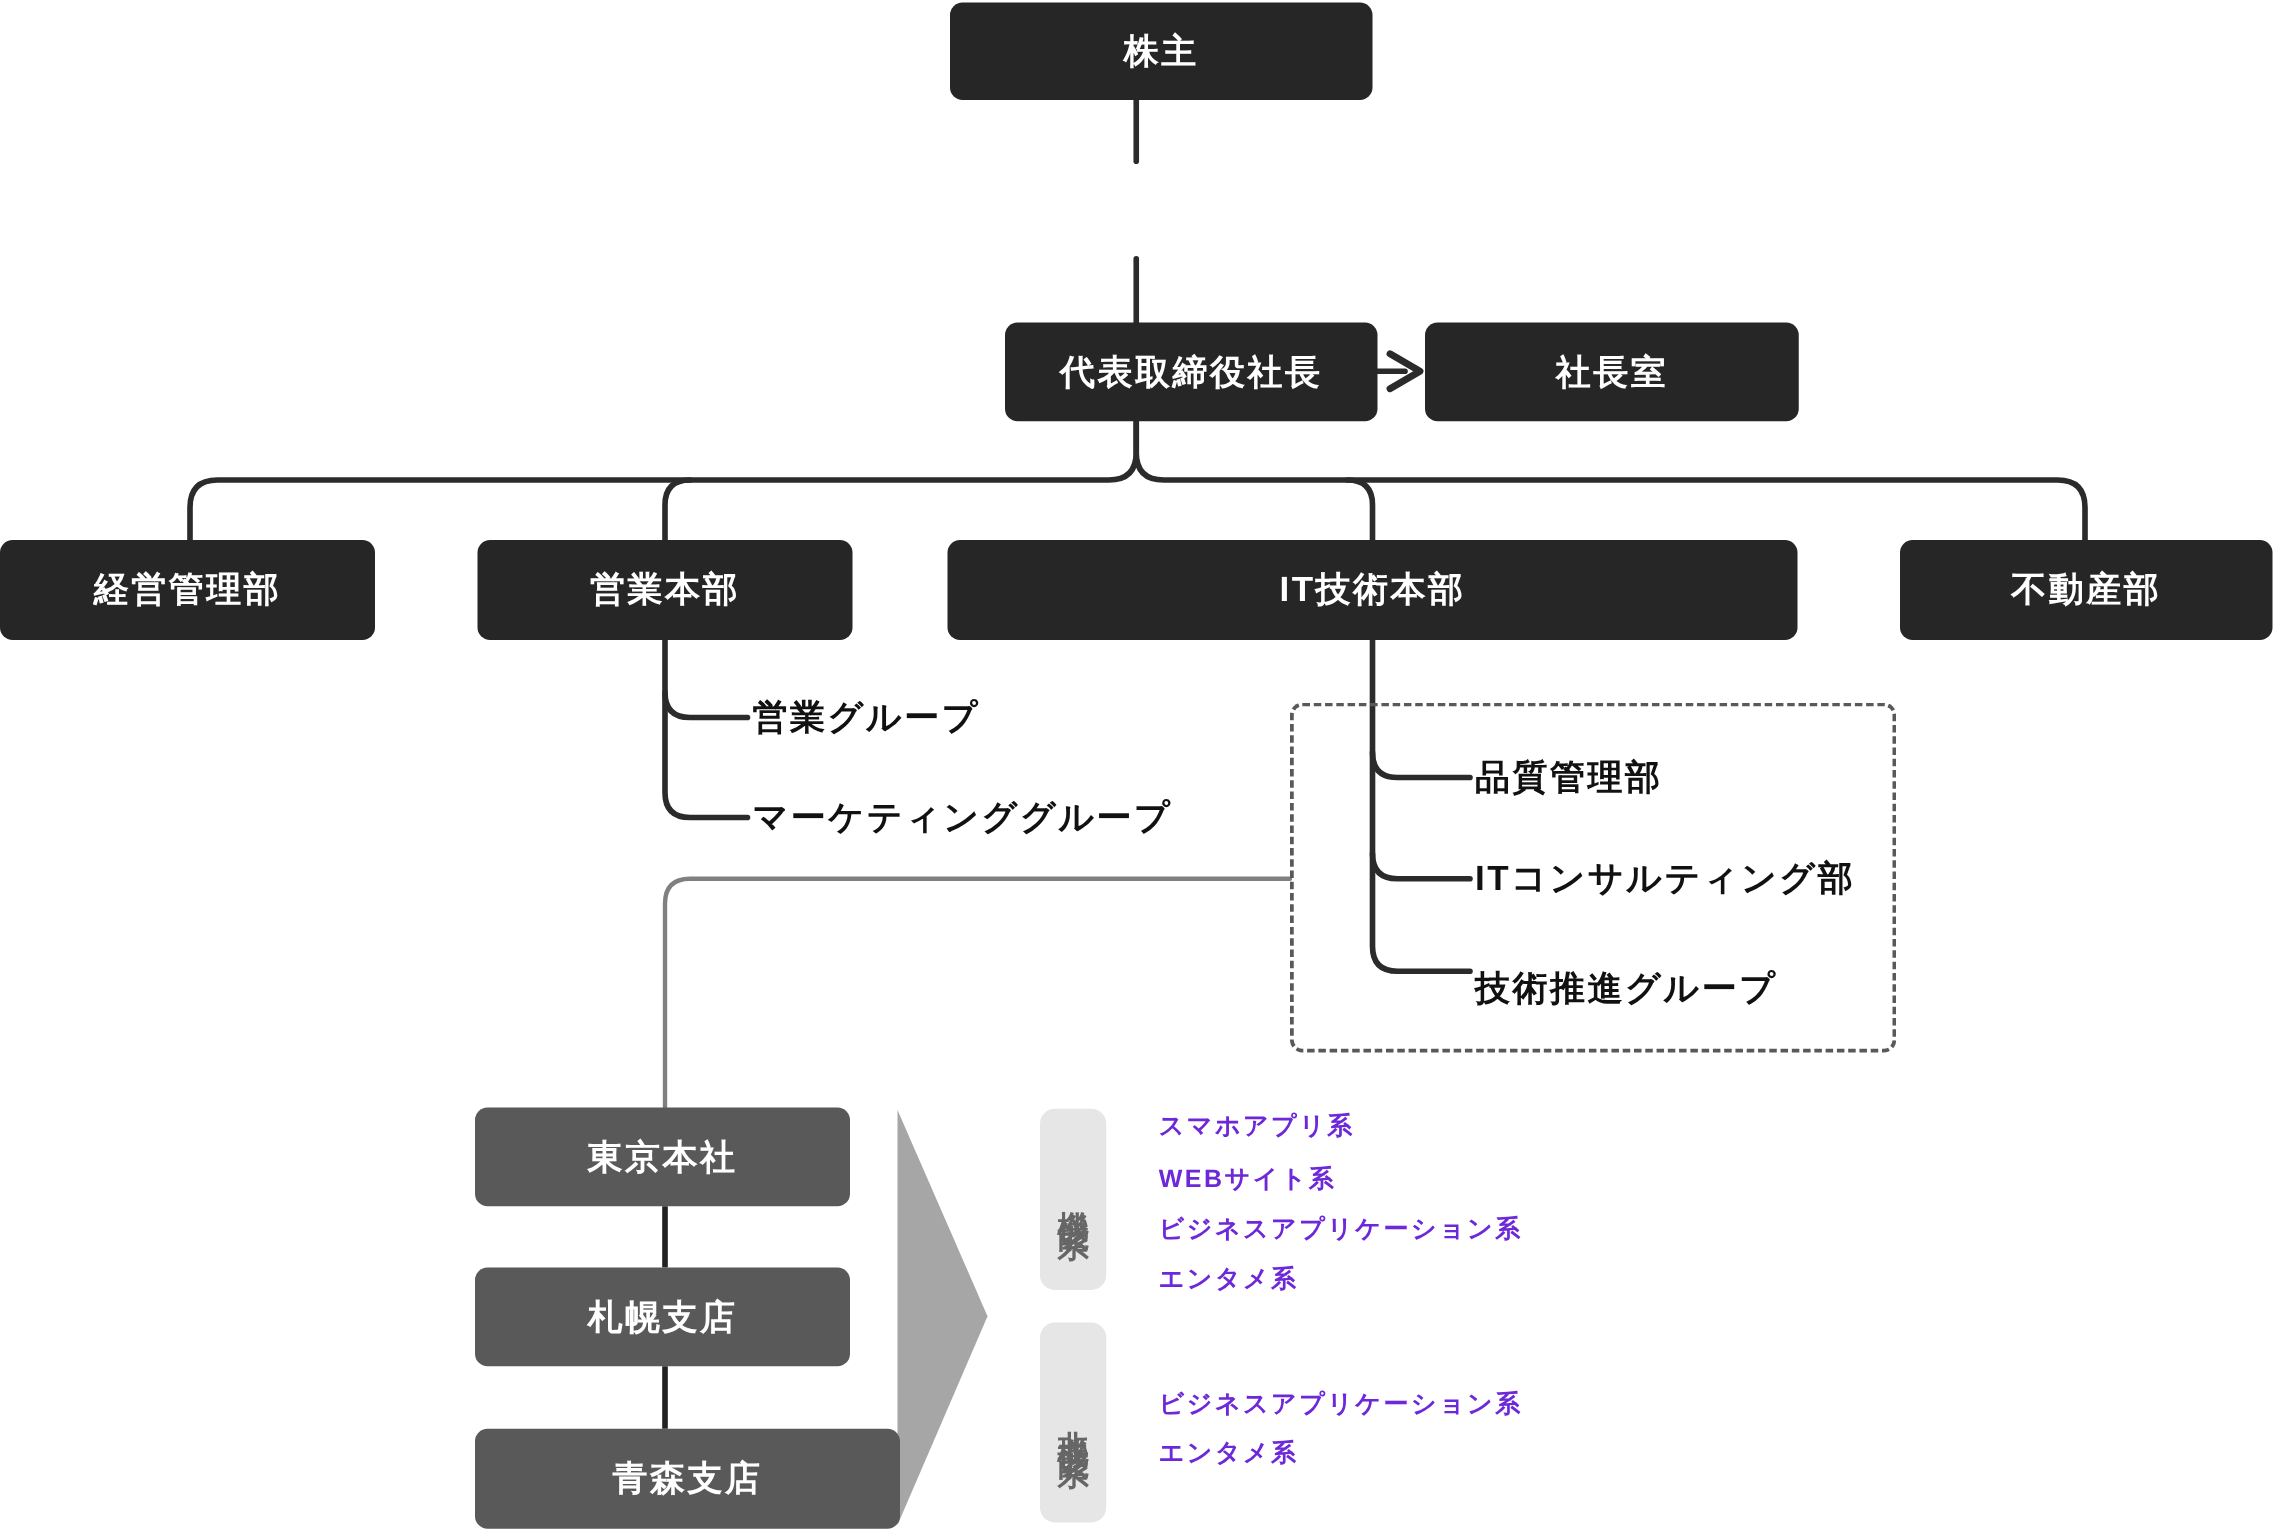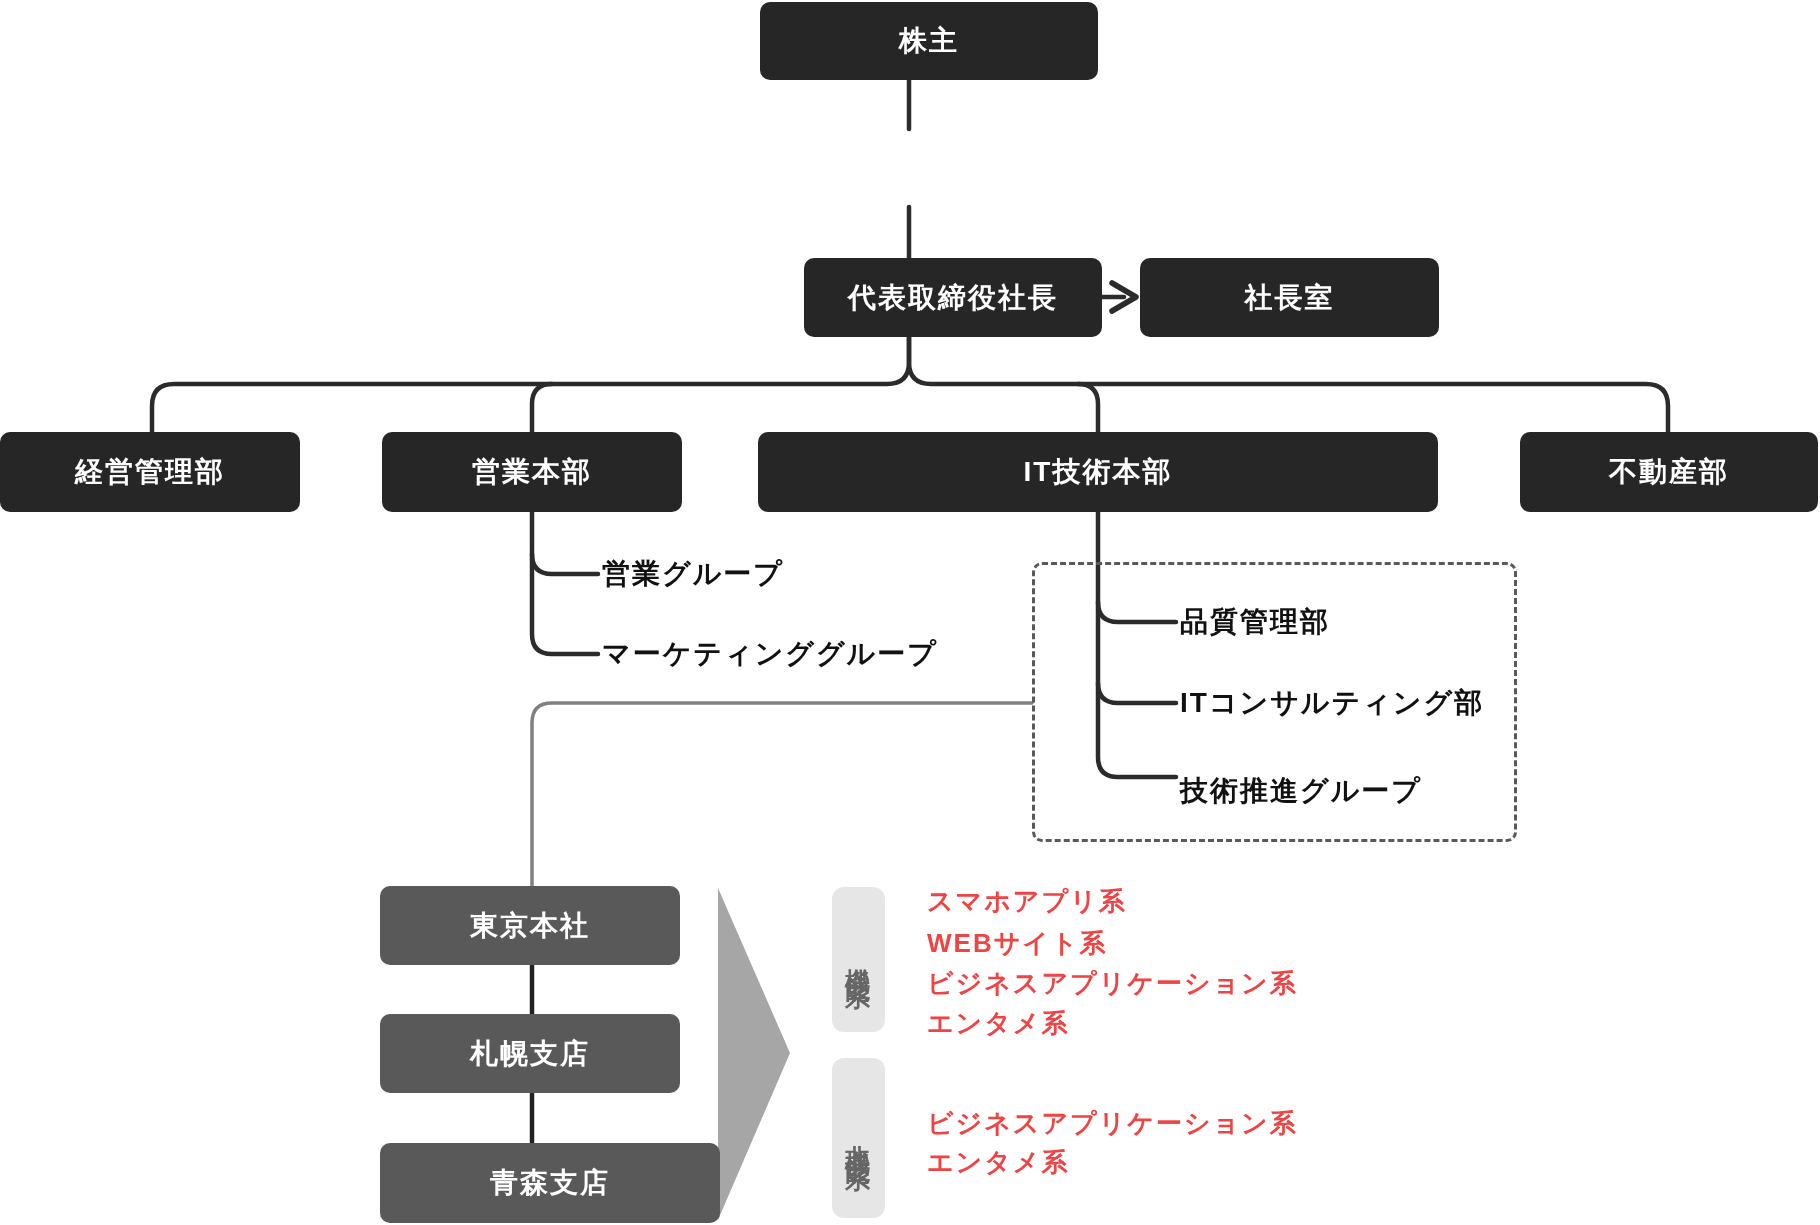--- a/index.html
+++ b/index.html
@@ -57,21 +57,21 @@
     display:flex;align-items:center;justify-content:center;
     color:#666666;font-size:25px;
     writing-mode:vertical-rl;text-orientation:upright;
     letter-spacing:7px;
   }
   .pill-functional{top:887px;height:145px;}
   .pill-nonfunctional{top:1058px;height:160px;}
   .list-item{
     position:absolute;left:927px;
     transform:translateY(-50%);
-    font-size:26px;color:#ef4444;
+    font-size:20px;color:#6d28d9;
     letter-spacing:2px;white-space:nowrap;
   }
   .li-f0{top:901px;}
   .li-f1{top:943px;}
   .li-f2{top:983px;}
   .li-f3{top:1023px;}
   .li-n0{top:1123px;}
   .li-n1{top:1162px;}
 </style>
 </head>

